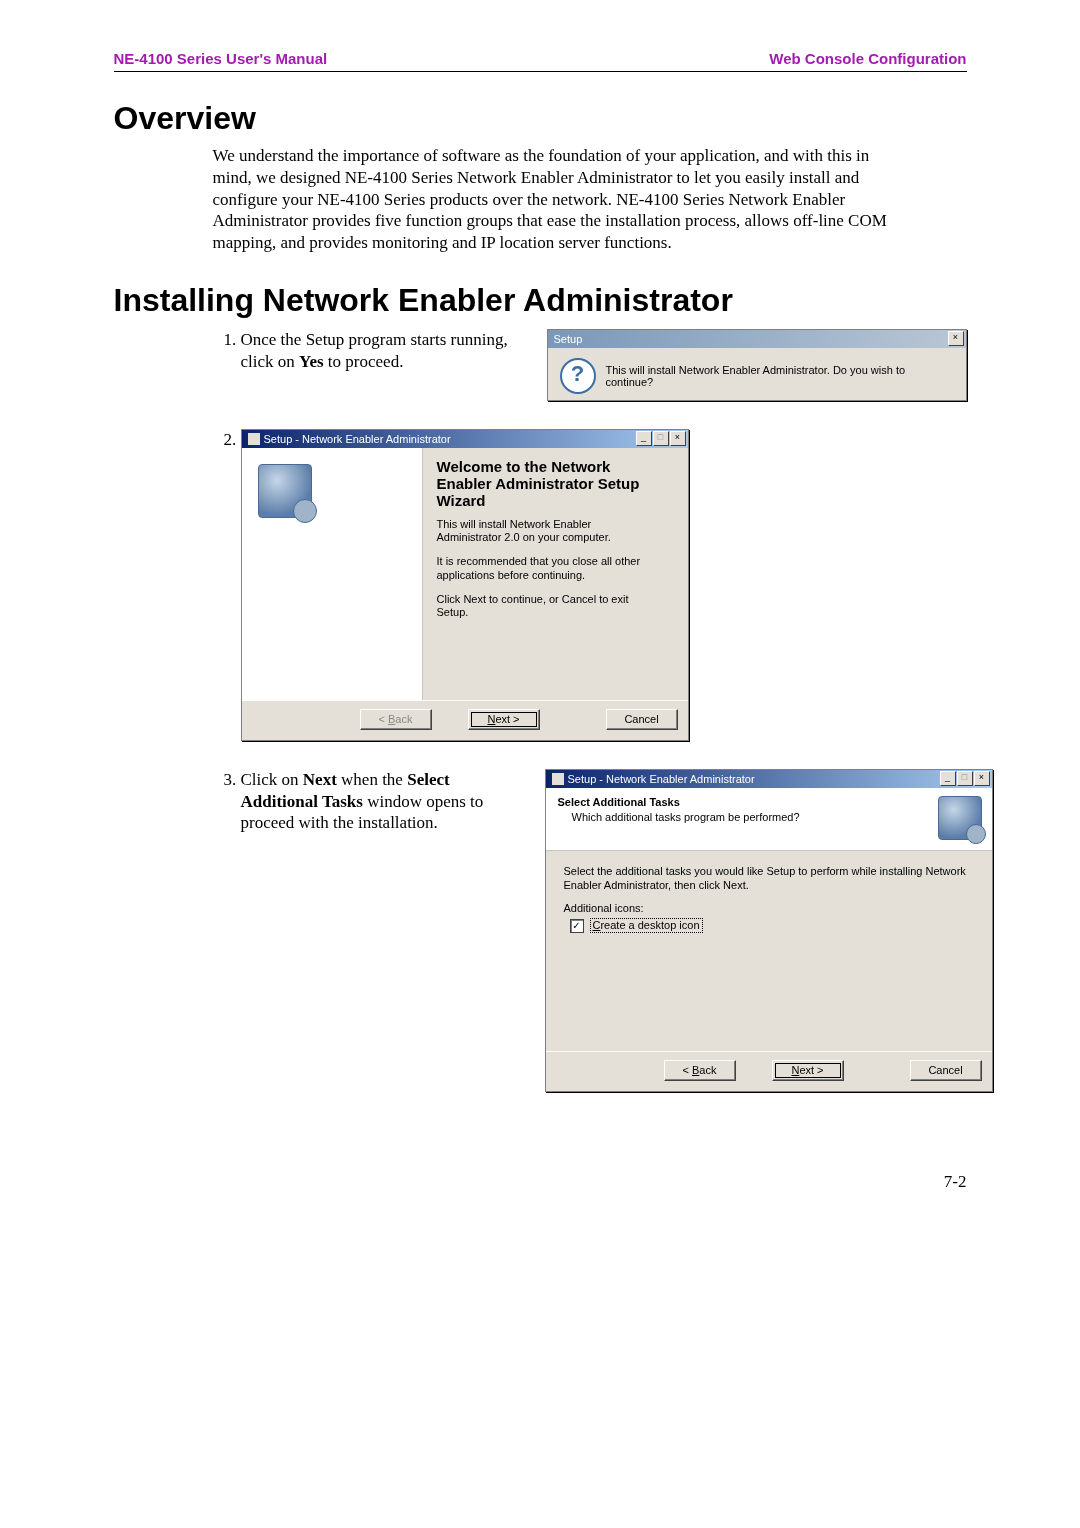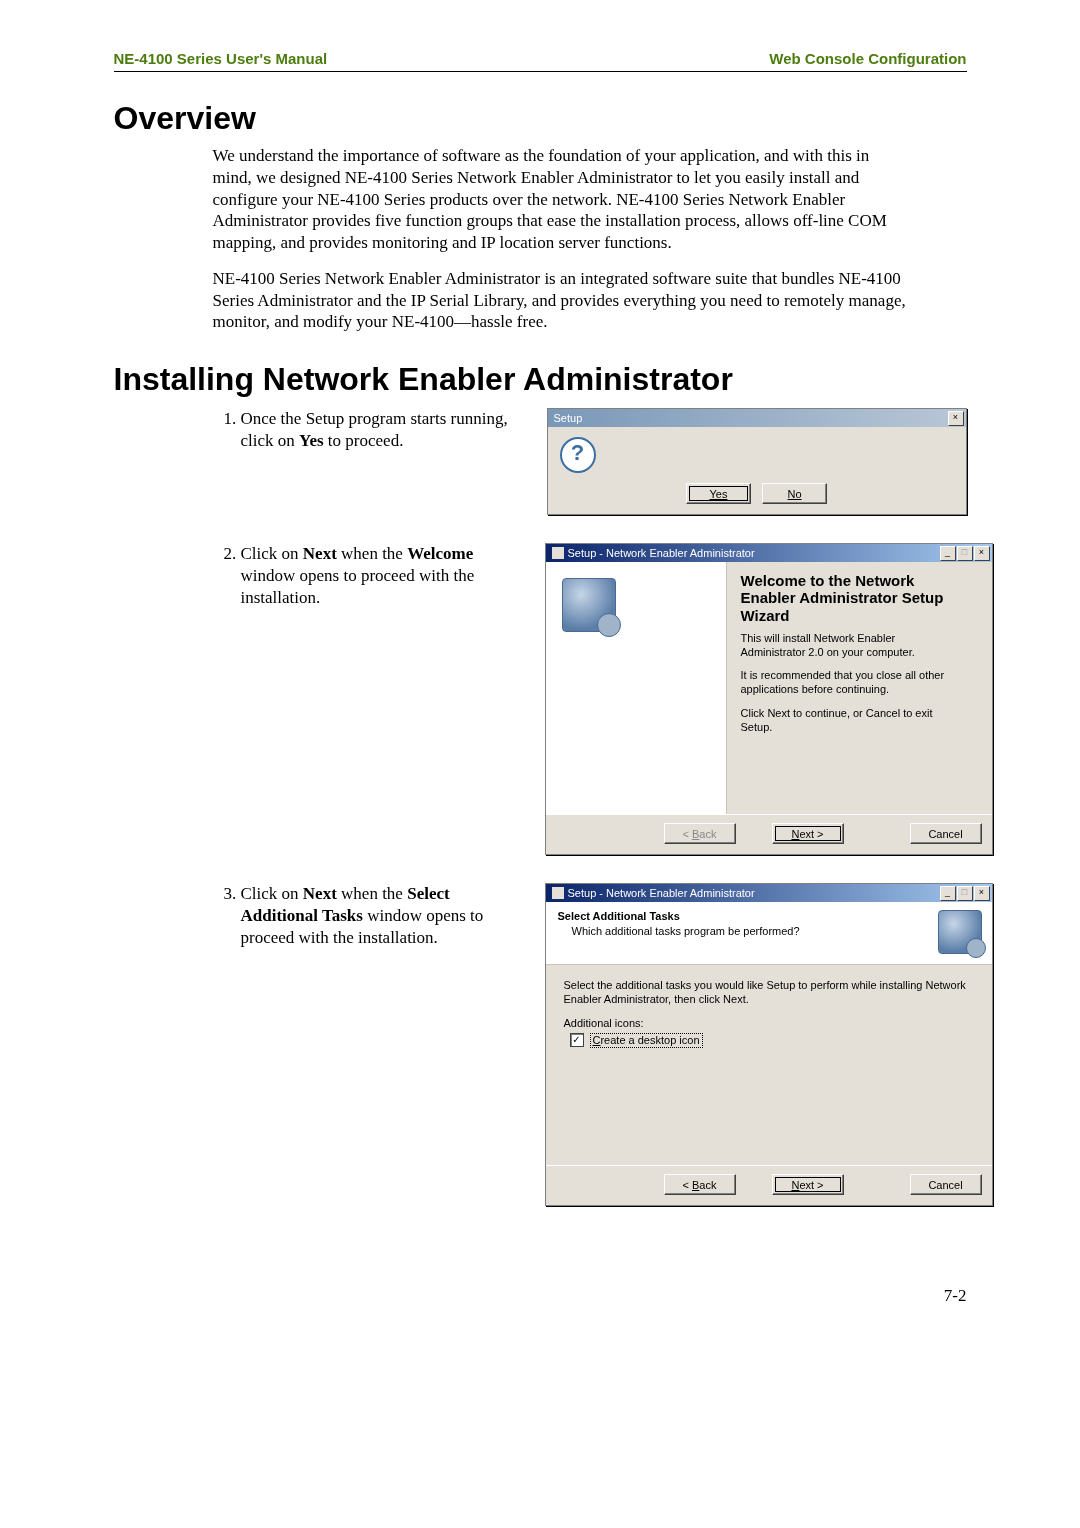--- a/index.html
+++ b/index.html
@@ -15,21 +15,21 @@
     margin: 0 auto;
     padding: 50px 0 60px 0;
     box-sizing: border-box;
   }
   .running-head {
     display: flex;
     justify-content: space-between;
     font-family: Arial, Helvetica, sans-serif;
     font-weight: bold;
     font-size: 15px;
-    color: #4d7c0f;
+    color: #a21caf;
     padding: 0 0 4px 0;
     border-bottom: 1.5px solid #000;
     text-align: right;
   }
   h1.section {
     font-family: Arial, Helvetica, sans-serif;
     font-weight: bold;
     font-size: 32px;
     margin: 28px 0 8px 0;
     color: #000;
@@ -200,21 +200,20 @@
 <div class="page">
 
   <div class="running-head">
     <span>NE-4100 Series User's Manual</span>
     <span>Web Console Configuration</span>
   </div>
 
   <h1 class="section">Overview</h1>
   <div class="body-text">
     <p>We understand the importance of software as the foundation of your application, and with this in mind, we designed NE-4100 Series Network Enabler Administrator to let you easily install and configure your NE-4100 Series products over the network. NE-4100 Series Network Enabler Administrator provides five function groups that ease the installation process, allows off-line COM mapping, and provides monitoring and IP location server functions.</p>
-    <p>NE-4100 Series Network Enabler Administrator is an integrated software suite that bundles NE-4100 Series Administrator and the IP Serial Library, and provides everything you need to remotely manage, monitor, and modify your NE-4100—hassle free.</p>
   </div>
 
   <h1 class="section">Installing Network Enabler Administrator</h1>
 
   <ol class="steps">
 
     <li>
       <div class="step-row">
         <div class="step-col-text">
           <span>Once the Setup program starts running, click on </span><b>Yes</b><span> to proceed.</span>
@@ -225,35 +224,29 @@
             <div class="titlebar">
               <span class="tb-left">
                   <span>Setup</span>
                 </span>
               <span class="sysbtns">
                 <span class="sysbtn">×</span>
               </span>
             </div>
             <div class="body">
               <div class="qicon">?</div>
-            </div>
-            <div class="btnrow">
-              <button class="winbtn default"><span class="u">Yes</span></button>
-              <button class="winbtn"><span class="u">No</span></button>
+              <div class="msg">This will install Network Enabler Administrator. Do you wish to continue?</div>
             </div>
           </div>
         </div>
       </div>
     </li>
 
     <li>
       <div class="step-row">
-        <div class="step-col-text">
-          <span>Click on </span><b>Next</b><span> when the </span><b>Welcome</b><span> window opens to proceed with the installation.</span>
-        </div>
         <div class="step-col-figure">
 
           <div class="dlg dlg2">
             <div class="titlebar active">
               <span class="tb-left">
                   <span class="tb-icon"></span>
                   <span>Setup - Network Enabler Administrator</span>
                 </span>
               <span class="sysbtns">
                 <span class="sysbtn">_</span>

